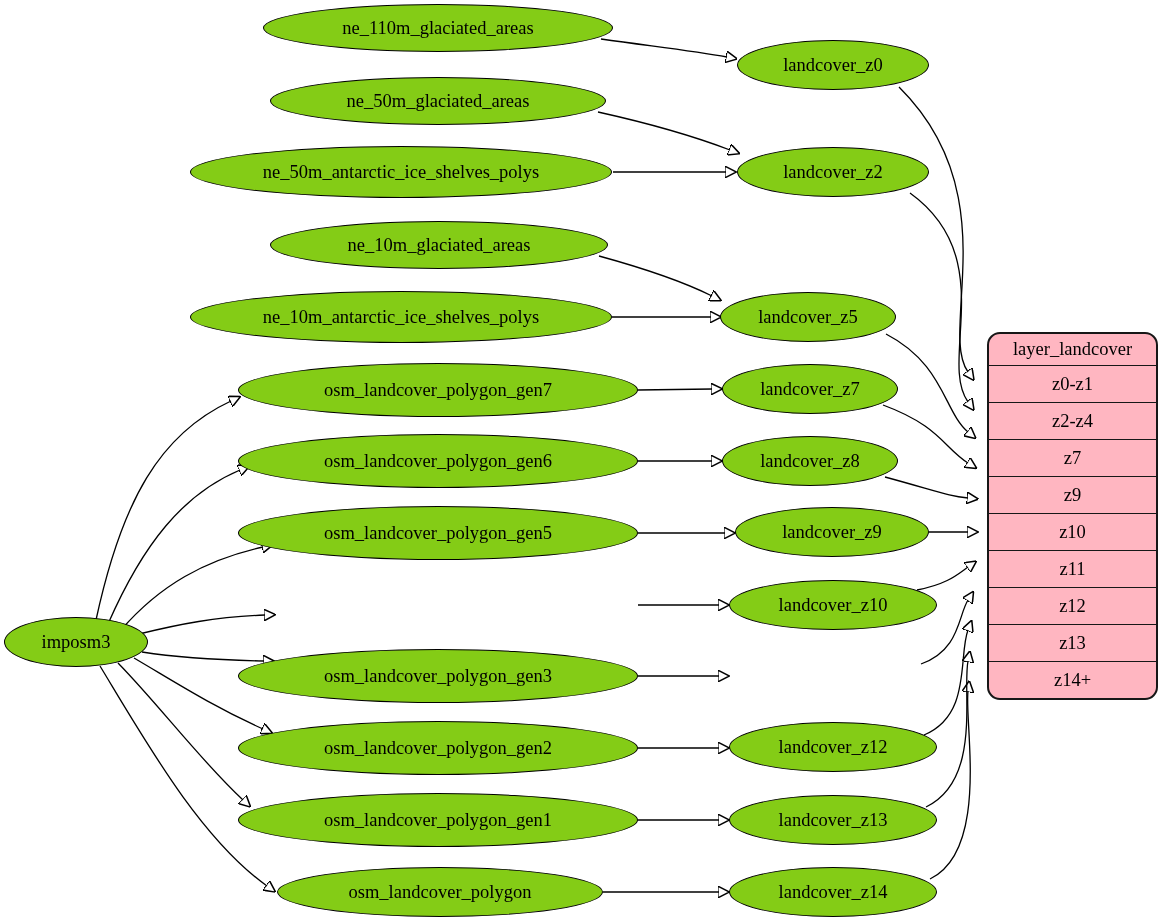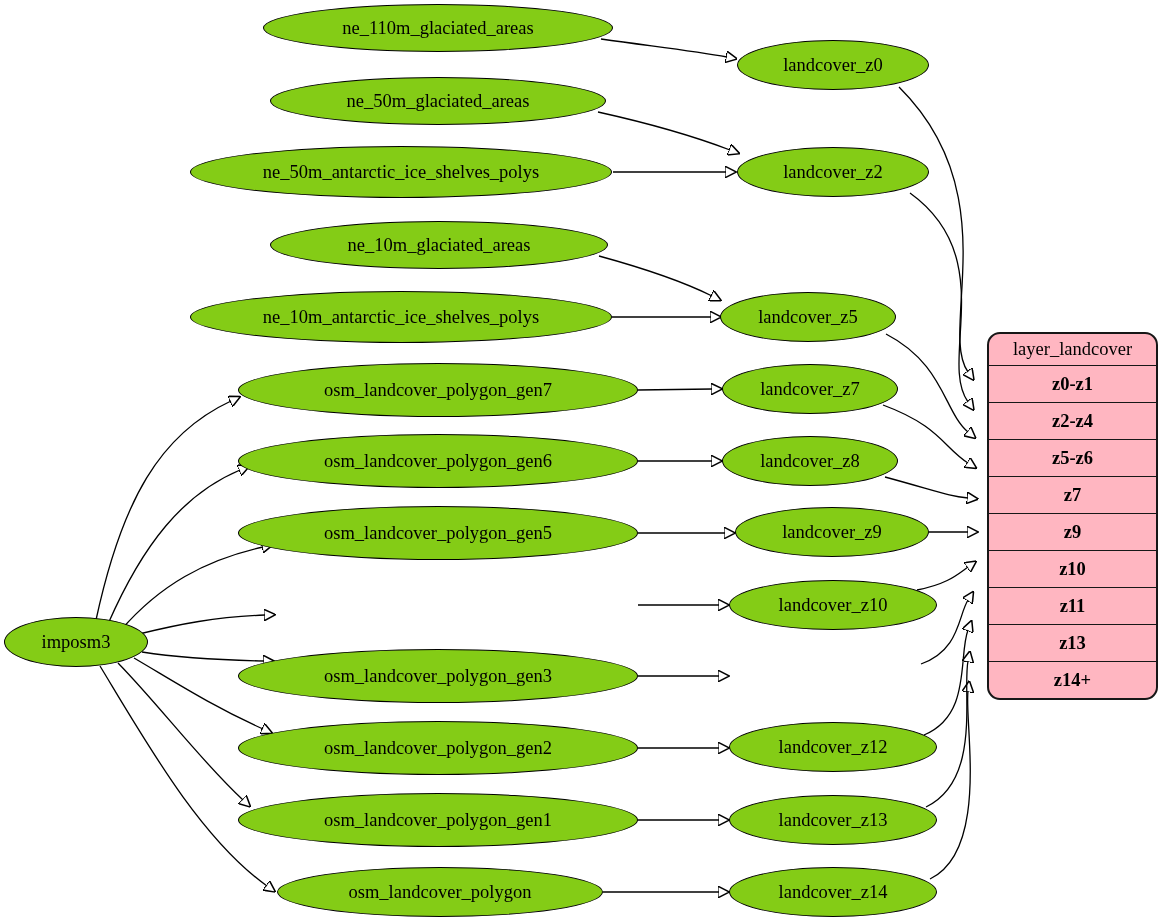--- a/index.html
+++ b/index.html
@@ -36,21 +36,20 @@
   }
   .record-title{
     flex:0 0 31px;
     display:flex;align-items:center;justify-content:center;
     border-bottom:1.6px solid #171717;
   }
   .record-row{
     flex:1 1 0;
     display:flex;align-items:center;justify-content:center;
     border-bottom:1.6px solid #171717;
-    font-weight:bold;
   }
   .record-row:last-child{border-bottom:none;}
 </style>
 </head>
 <body>
 
 <div class="canvas">
 
   <svg class="edges" width="1165" height="923" viewBox="0 0 1165 923">
     <defs>
@@ -119,22 +118,22 @@
   <div class="node" style="left:735px;top:507px;width:194px;height:50px">landcover_z9</div>
   <div class="node" style="left:729px;top:580px;width:208px;height:50px">landcover_z10</div>
   <div class="node" style="left:729px;top:722px;width:208px;height:50px">landcover_z12</div>
   <div class="node" style="left:729px;top:795px;width:208px;height:50px">landcover_z13</div>
   <div class="node" style="left:729px;top:867px;width:208px;height:50px">landcover_z14</div>
 
   <div class="record">
     <div class="record-title">layer_landcover</div>
     <div class="record-row">z0-z1</div>
     <div class="record-row">z2-z4</div>
-    <div class="record-row">z5-z6</div>
     <div class="record-row">z7</div>
     <div class="record-row">z9</div>
     <div class="record-row">z10</div>
     <div class="record-row">z11</div>
+    <div class="record-row">z12</div>
     <div class="record-row">z13</div>
     <div class="record-row">z14+</div>
   </div>
 
 </div>
 
 </body></html>

